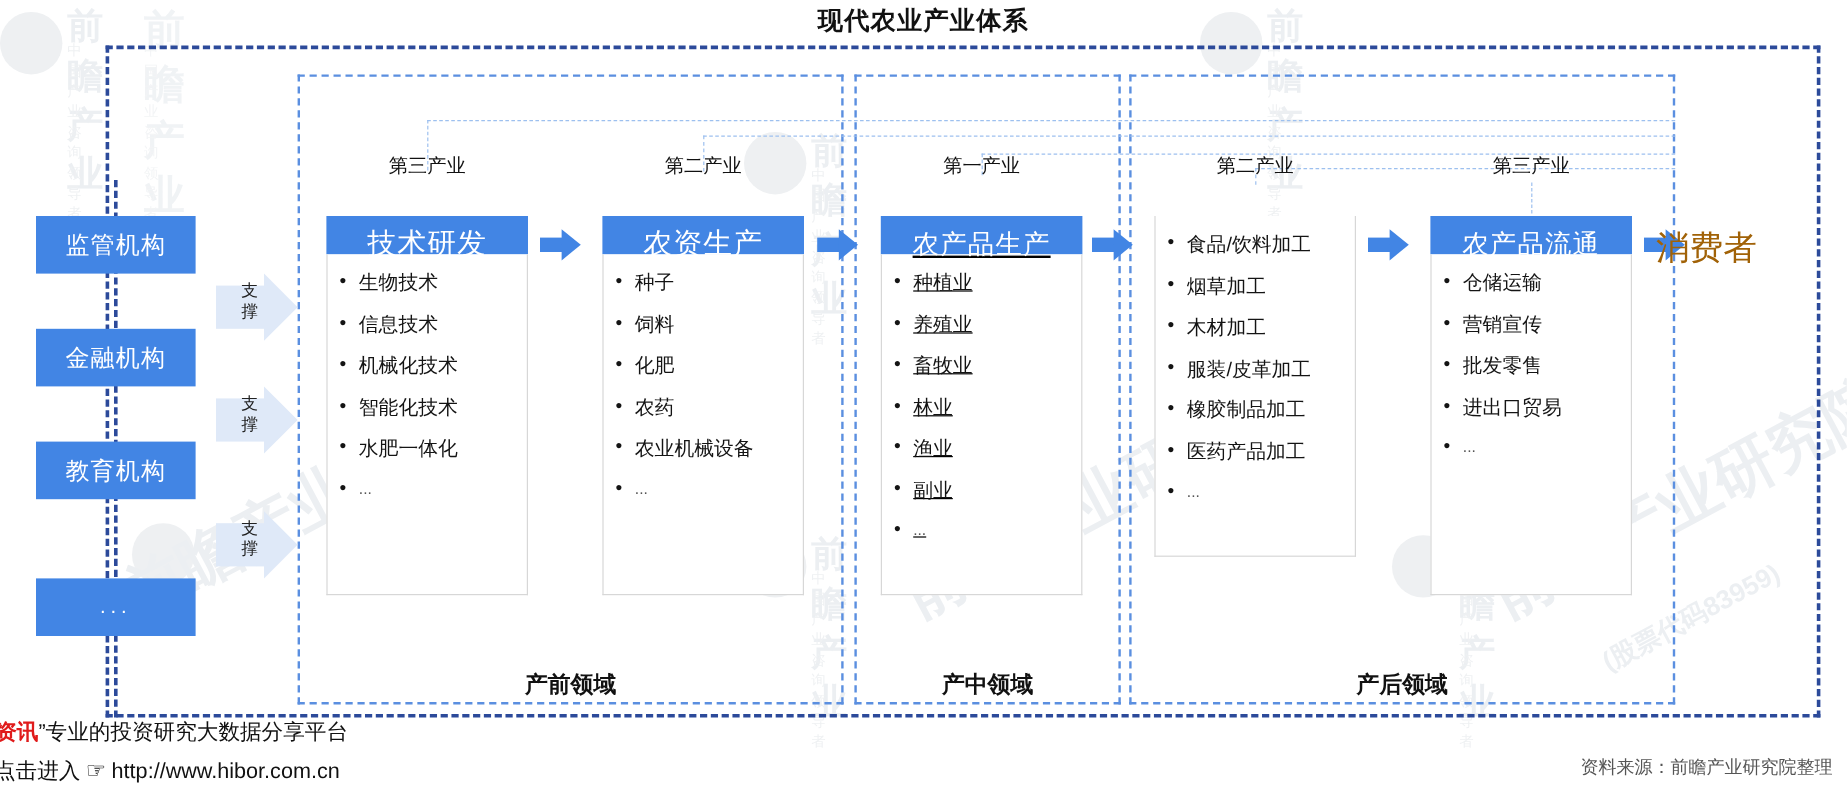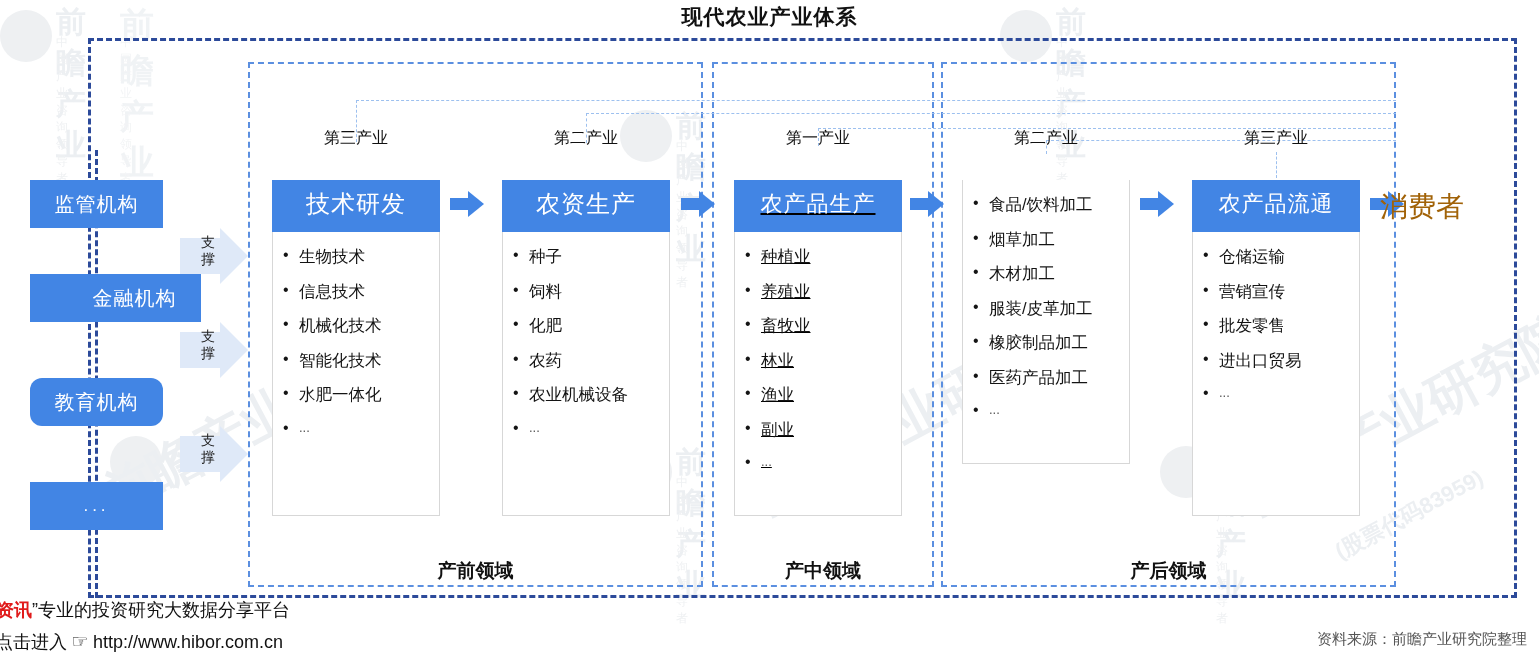--- a/index.html
+++ b/index.html
@@ -51,21 +51,21 @@
   .conn-h{border-top:1.5px dashed #9dc0ef;}
   .conn-v{border-left:1.5px dashed #9dc0ef;}
 
   
   .col{position:absolute;width:168px;}
   .col-tier{
     position:absolute;top:-52px;left:0;width:168px;text-align:center;
     font-size:16px;color:#111;
   }
   .col-head{
-    height:52px;line-height:48px;text-align:center;
+    height:32px;line-height:48px;text-align:center;
     background:#4285e4;color:#fff;font-size:24px;letter-spacing:1px;
     white-space:nowrap;
   }
   .col-head.narrow{font-size:22px;}
   .col-body{
     border:1px solid #d7d7d7;border-top:none;background:#fff;
     height:284px;box-sizing:border-box;padding:16px 0 0 10px;
   }
   .col-body ul{margin:0;padding:0;list-style:none;}
   .col-body li{
@@ -295,22 +295,22 @@
       <div class="head"></div>
   </div>
   <div class="arrow" style="left:1370px;top:191px;">
     <div class="shaft"></div>
       <div class="head"></div>
   </div>
 
   <div id="consumer-label">消费者</div>
 
   <div class="inst" style="top:180px;">监管机构</div>
-  <div class="inst" style="top:274px;padding-left:38px;">金融机构</div>
-  <div class="inst" style="top:378px;border-radius:12px;">教育机构</div>
+  <div class="inst" style="top:274px;">金融机构</div>
+  <div class="inst" style="top:368px;">教育机构</div>
   <div class="inst dots" style="top:482px;">...</div>
 
   <div class="support" style="left:180px;top:228px;">
     <div class="sbody"></div>
       <div class="shead"></div>
     <div class="stext">
       <span>支</span>
       <span>撑</span>
     </div>
   </div>

